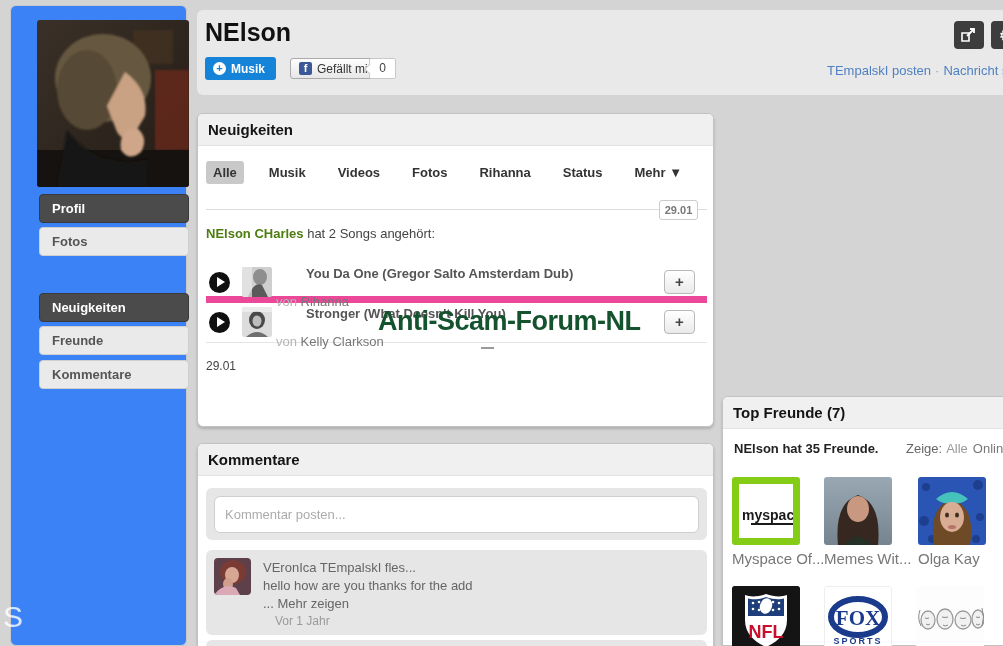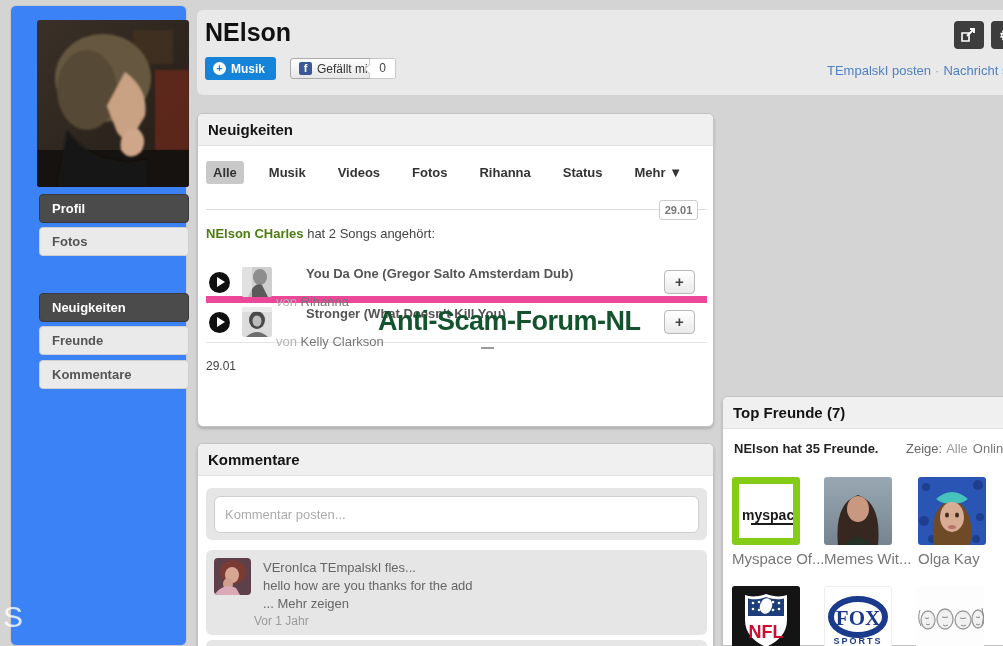--- a/index.html
+++ b/index.html
@@ -105,21 +105,21 @@
   .comment-input::placeholder { color:#ababab; }
   .comment-block { left:8px; top:106px; width:501px; height:85px; background:#e6e6e6;
     border-radius:6px; }
   .comment-block2 { left:8px; top:196px; width:501px; height:30px; background:#e6e6e6;
     border-radius:6px; }
   .c-avatar { left:8px; top:8px; width:37px; height:37px; border-radius:4px;
     overflow:hidden; cursor:pointer; }
   .c-author { left:57px; top:10px; font-size:13px; color:#666; }
   .c-text { left:57px; top:28px; font-size:13px; color:#666; }
   .c-more { left:57px; top:46px; font-size:13px; color:#666; cursor:pointer; }
-  .c-time { left:48px; top:64px; font-size:12px; color:#9a9a9a; }
+  .c-time { left:69px; top:64px; font-size:12px; color:#9a9a9a; }
 
   
   .friends-panel { left:722px; top:396px; width:292px; height:250px;
     border-radius:6px 0 0 0; }
   .f-count { left:11px; top:44px; font-size:13px; font-weight:bold; color:#222; }
   .f-zeige { left:183px; top:44px; font-size:13px; white-space:nowrap; }
   .f-zeige .z { color:#666; }
   .f-zeige .fa { color:#9a9a9a; padding-left:4px; cursor:pointer; }
   .f-zeige .fo { color:#777; padding-left:5px; cursor:pointer; }
   .f-thumb { width:68px; height:68px; border-radius:3px; overflow:hidden; cursor:pointer; }

